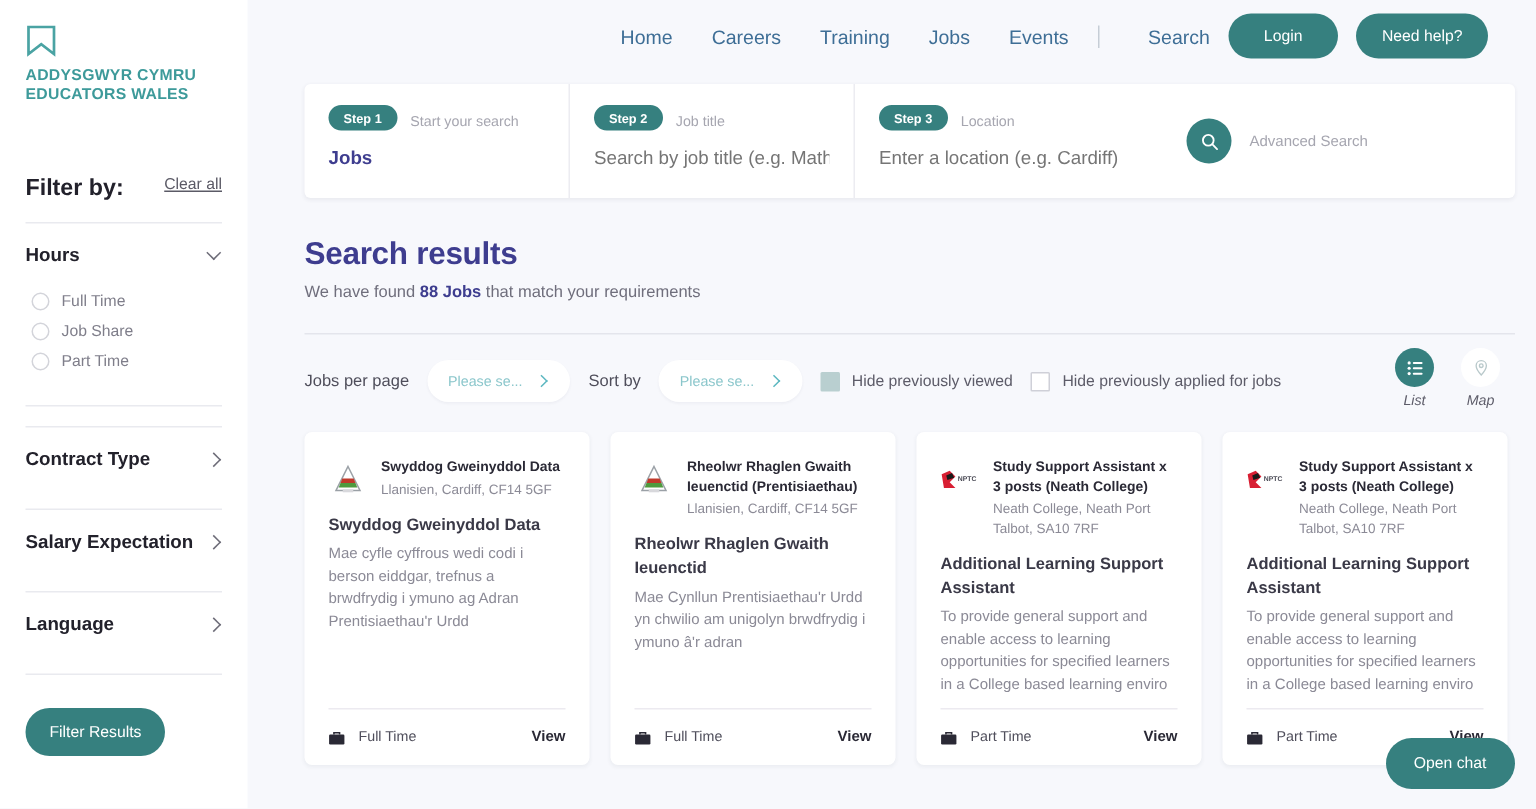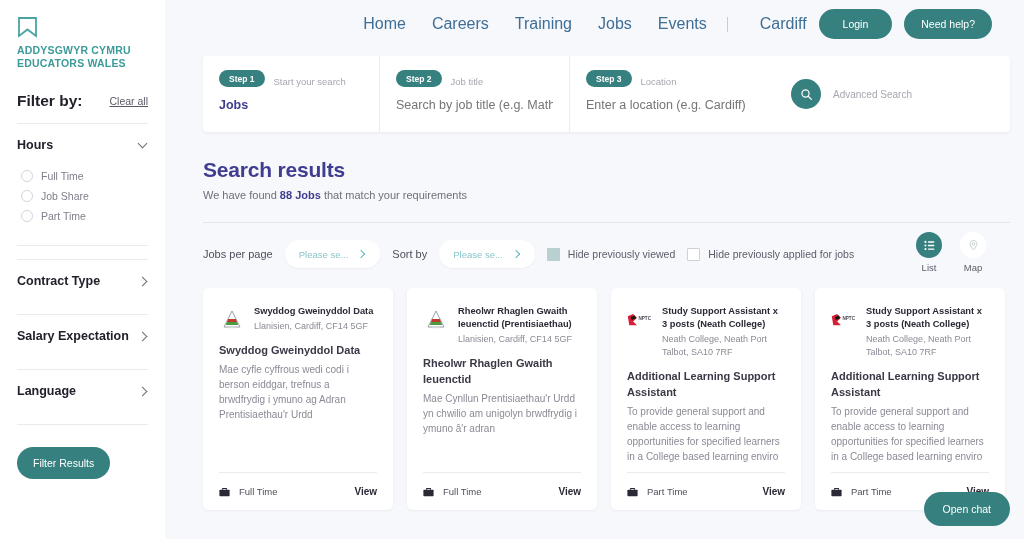--- a/index.html
+++ b/index.html
@@ -25,22 +25,22 @@
   .logo-text {
     margin-top: 6px;
     color: #3d9a9a;
     font-size: 10.5px;
     font-weight: bold;
     letter-spacing: 0.2px;
     line-height: 1.22;
     text-transform: uppercase;
   }
   .filter-head {
-    margin-top: 22px;
-    display: flex; align-items: center; justify-content: space-between;
+    margin-top: 47px;
+    display: flex; align-items: flex-start; justify-content: space-between;
   }
   .filter-title { font-size: 15.5px; font-weight: bold; color: #22212b; }
   .clear-all {
     font-size: 10.5px; color: #5b5a66; text-decoration: underline; cursor: pointer;
   }
   .divider { height: 1px; background: #e9eaef; margin-top: 13px; }
 
   .acc-row {
     display: flex; align-items: center; justify-content: space-between;
     padding: 14px 0 13px 0; cursor: pointer;
@@ -74,21 +74,21 @@
   }
 
   
   .main { flex: 1; height: 539px; position: relative; background: #f7f8fc; overflow: hidden; }
 
   .topnav {
     height: 48px; display: flex; align-items: center; justify-content: flex-end;
     padding-right: 32px; gap: 0;
   }
   .nav-links { display: flex; align-items: center; gap: 14px; }
-  .nav-link { font-size: 16px; color: #3e6e96; cursor: pointer; padding-left: 12px; }
+  .nav-link { font-size: 13px; color: #3e6e96; cursor: pointer; padding-left: 12px; }
   .nav-sep { width: 1px; height: 15px; background: #c6cdd6; margin: 0 6px; }
   .nav-btn {
     background: #36807f; color: #fff; border: none; border-radius: 18px;
     font-size: 10.5px; padding: 9px 17px; margin-left: 12px; cursor: pointer;
     font-family: inherit;
   }
   .nav-btn.login { padding: 9px 24px; }
 
   
   .searchbar {
@@ -151,21 +151,21 @@
     content:""; position:absolute; left:0; top:1px; width:5px; height:5px;
     border-right: 1.6px solid #5bb7c0; border-bottom: 1.6px solid #5bb7c0;
     transform: rotate(-45deg);
   }
   .chk-row { display: flex; align-items: center; gap: 8px; cursor: pointer; }
   .chk { width: 13px; height: 13px; flex: 0 0 13px; border-radius: 1px; }
   .chk.on { background: #b9cfd0; }
   .chk.off { background: #fff; border: 1px solid #cfd0d8; }
   .chk-label { font-size: 10.5px; color: #5d5c69; }
 
-  .viewtoggle { position: absolute; right: 20px; top: -8px; display: flex; gap: 10px; }
+  .viewtoggle { position: absolute; right: 6px; top: -8px; display: flex; gap: 10px; font-style: italic; }
   .vt { width: 34px; text-align: center; cursor: pointer; }
   .vt-circle {
     width: 26px; height: 26px; border-radius: 50%; margin: 0 auto;
     display: flex; align-items: center; justify-content: center;
   }
   .vt-circle.active { background: #36807f; }
   .vt-circle.idle { background: #fff; }
   .vt-text { font-size: 9.5px; color: #5d5c69; margin-top: 4px; }
 
   
@@ -274,21 +274,21 @@
   <main class="main">
 
     <nav class="topnav">
       <div class="nav-links">
         <span class="nav-link">Home</span>
         <span class="nav-link">Careers</span>
         <span class="nav-link">Training</span>
         <span class="nav-link">Jobs</span>
         <span class="nav-link">Events</span>
         <span class="nav-sep"></span>
-        <span class="nav-link">Cardiff</span>
+        <span class="nav-link">Search</span>
       </div>
       <button class="nav-btn login">Login</button>
       <button class="nav-btn">Need help?</button>
     </nav>
 
     <section class="searchbar">
       <div class="sb-cell c1">
         <div class="step-row">
           <span class="step-pill">Step 1</span>
           <span class="step-hint">Start your search</span>

